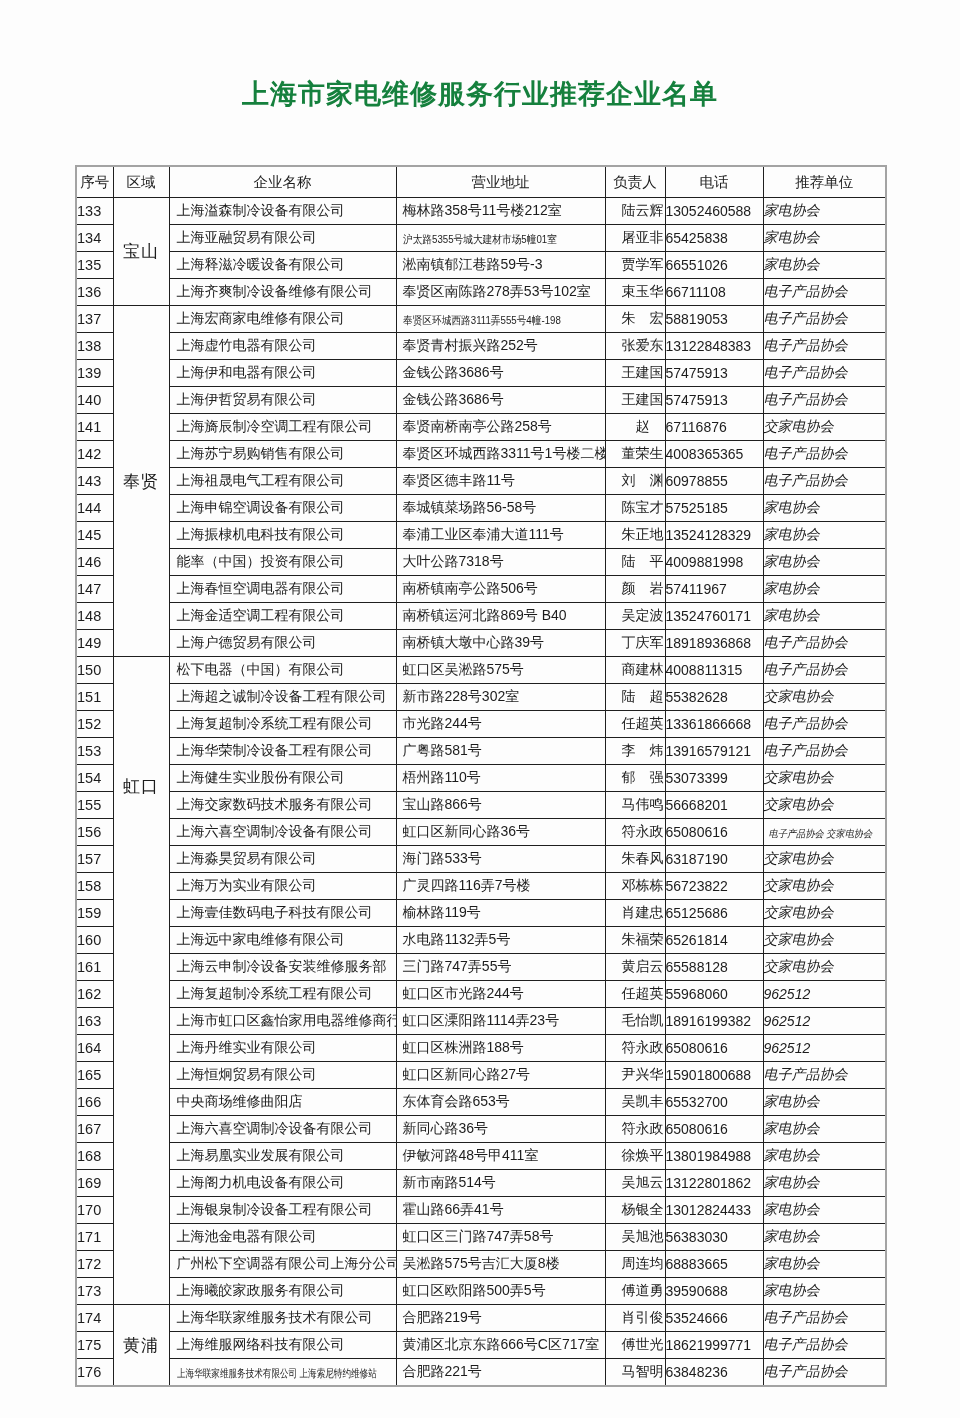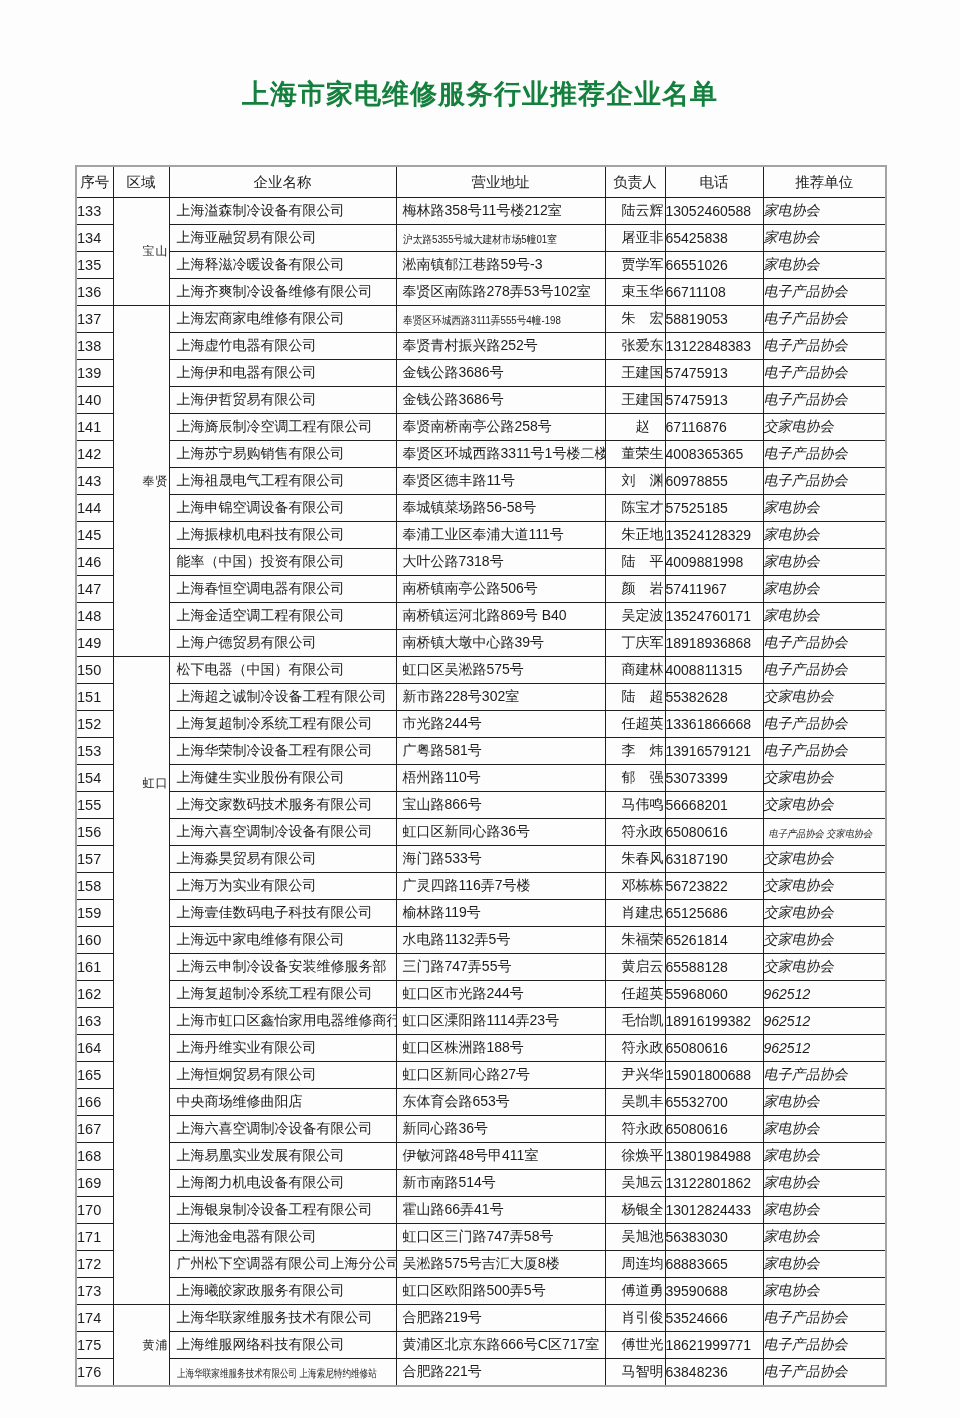--- a/index.html
+++ b/index.html
@@ -19,21 +19,21 @@
     border:2px solid #a3a3a3;
   }
   .list th,.list td{
     border:1.5px solid #1f1f1f;
     padding:0;overflow:hidden;white-space:nowrap;
     font-size:14px;color:#1c1c1c;vertical-align:middle;
   }
   .list th{height:30px;text-align:center;font-weight:normal;font-size:14.5px;}
   .list td{height:26px;}
   td.col-no{text-align:left;font-size:14.5px;}
-  td.col-region{text-align:right;font-size:12px;letter-spacing:1px;}
+  td.col-region{text-align:center;font-size:17px;letter-spacing:1px;}
   td.col-region.label-high{vertical-align:top;padding-top:118px;}
   td.col-company{text-align:left;padding-left:7px;}
   td.col-address{text-align:left;padding-left:6px;}
   td.col-person{text-align:center;padding-left:15px;}
   td.col-phone{text-align:left;letter-spacing:0;}
   td.col-rec{font-style:italic;}
   td span{display:inline-block;}
   td.sm span{font-size:14px;}
   td.xs span{font-size:11px;transform:scaleX(.88);transform-origin:0 50%;}
   td.xxs span{font-size:11px;transform:scaleX(.78);transform-origin:0 50%;}

